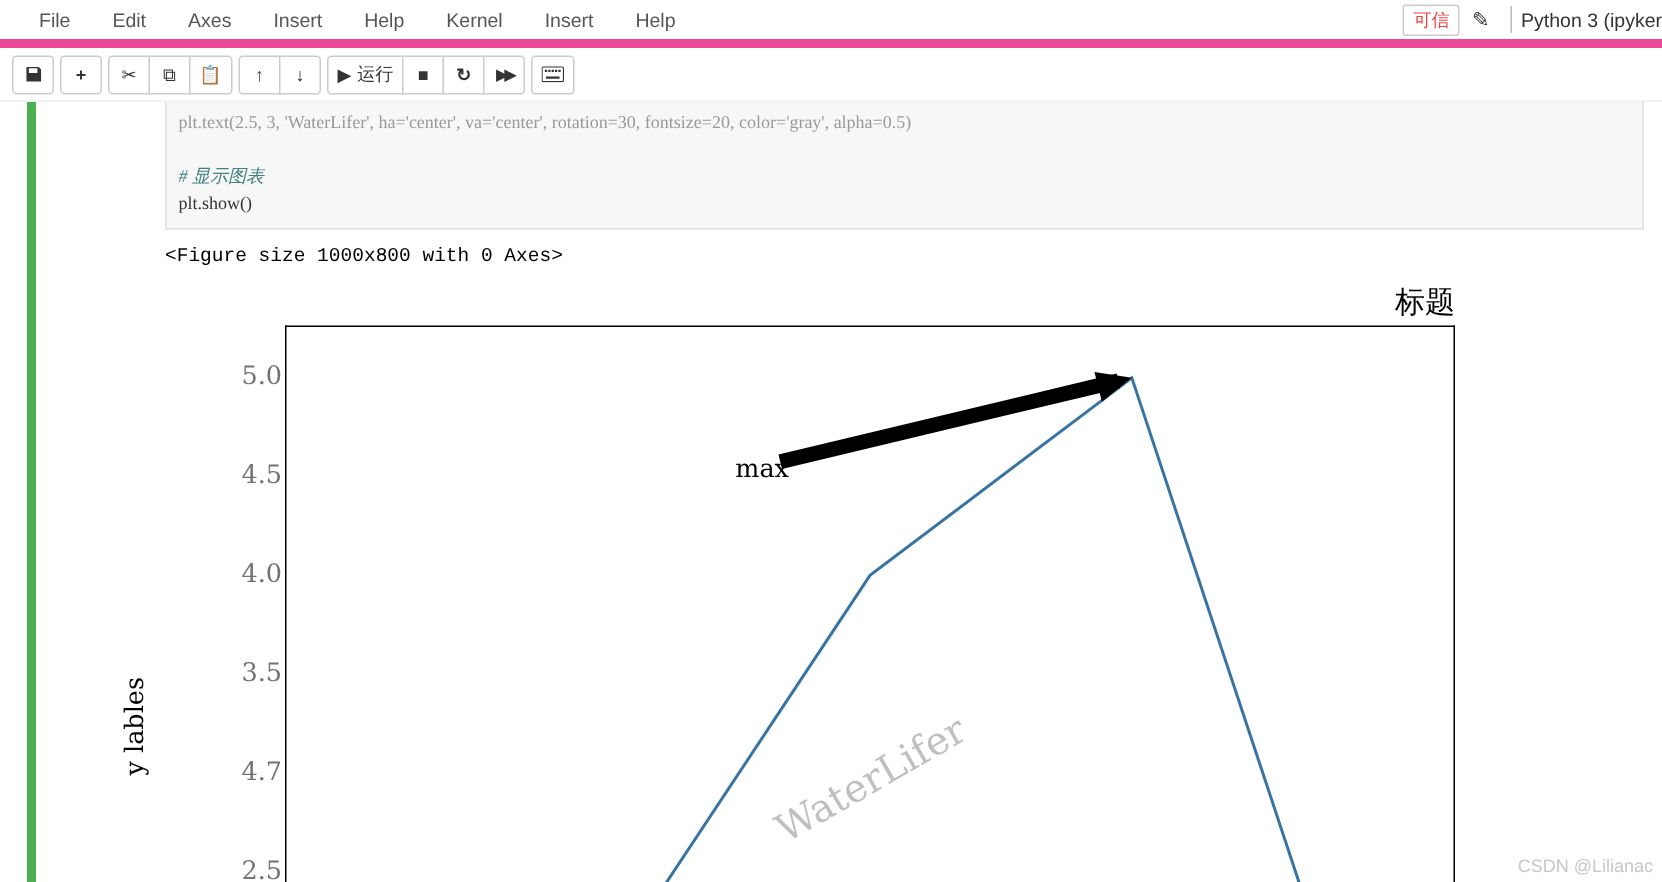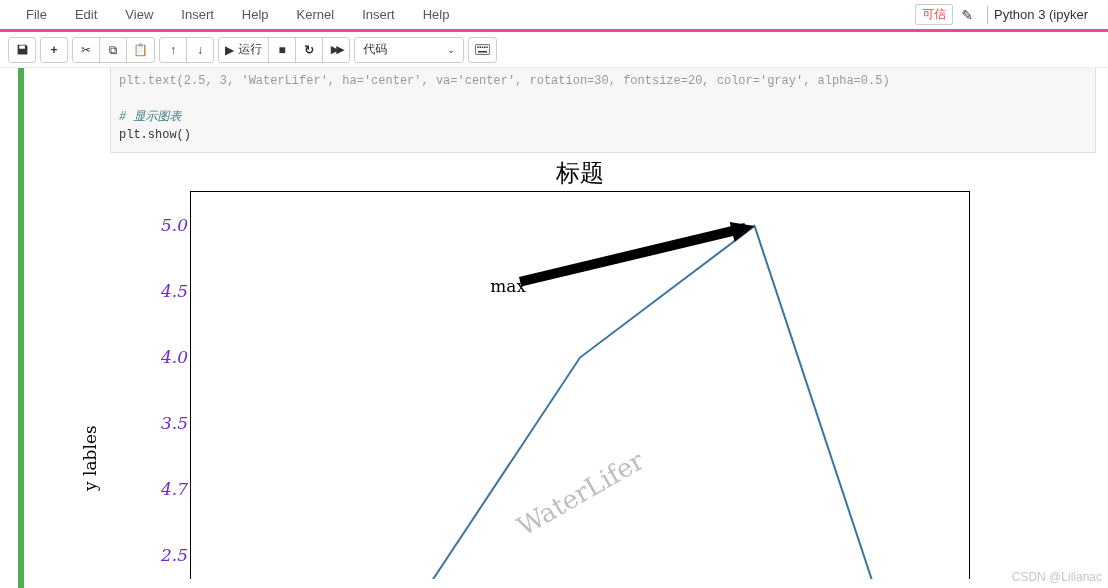--- a/index.html
+++ b/index.html
@@ -11,41 +11,41 @@
     color: #333;
     overflow: hidden;
     width: 1108px;
     height: 588px;
     position: relative;
   }
   .menubar {
     display: flex;
     align-items: center;
     padding: 2px 0 2px 12px;
-    border-bottom: 3px solid #ec4899;
+    border-bottom: 6px solid #ec4899;
     height: 32px;
     position: relative;
   }
   .menubar .menu-item {
     padding: 6px 14px;
     color: #555;
     cursor: pointer;
   }
   .menubar .spacer { flex: 1; }
   .trust-badge {
     border: 1px solid #ccc;
     padding: 1px 6px;
     border-radius: 2px;
     color: #ef4444;
     font-size: 12px;
     margin-right: 8px;
   }
   .pencil { color: #333; margin-right: 8px; font-size: 14px;}
   .divider { width:1px; height:18px; background:#bbb; margin: 0 6px; }
-  .kernel-name { color: #333; padding-right: 20px; }
+  .kernel-name { color: #333; padding-right: 0; }
   .toolbar {
     display:flex;
     align-items:center;
     padding: 4px 8px;
     border-bottom: 1px solid #eee;
     gap: 4px;
     height: 36px;
   }
   .btn {
     border: 1px solid #ccc;
@@ -89,67 +89,66 @@
     width: 6px;
     height: 520px;
     background: #4caf50;
   }
   .code-cell {
     margin-left: 110px;
     margin-right: 12px;
     background: #f7f7f7;
     border: 1px solid #e0e0e0;
     border-top: none;
-    font-family: Liberation Mono, monospace;
+    font-family: Liberation Serif, serif;
     font-size: 12px;
     padding: 4px 8px 8px 8px;
     line-height: 1.5;
     white-space: pre;
     overflow: hidden;
   }
   .code-cell .comment { color:#408080; font-style:italic;}
   .code-cell .light { color:#999;}
   .output-text {
     margin-left: 110px;
     font-family: "SimSun","Courier New", monospace;
     font-size: 13px;
     padding: 10px 0 6px 0;
     color:#000;
   }
   .chart-wrap {
     margin-left: 110px;
     position: relative;
   }
   .chart-title {
-    text-align: center;
+    text-align: right;
     font-family: "SimSun", serif;
-    font-size: 24px;
+    font-size: 20px;
     color: #000;
     width: 780px;
     margin-left: 80px;
     padding: 4px 0 2px 0;
   }
   .plot-box {
     position: relative;
     margin-left: 80px;
     border: 1px solid #000;
     border-bottom: none;
     width: 780px;
     height: 388px;
     overflow: hidden;
   }
   .ytick {
     position:absolute;
     left: 38px;
     font-family: "DejaVu Serif", serif;
     font-size: 17px;
-    color: #6d28d9;
+    color: #737373;
     width: 40px;
     text-align: right;
-    font-style: italic;
   }
   .ylabel {
     position:absolute;
     left: -30px;
     top: 300px;
     transform: rotate(-90deg);
     transform-origin: left top;
     font-family: "DejaVu Serif", serif;
     font-size: 17px;
     color:#000;
@@ -163,21 +162,21 @@
     margin-top: 43px;
   }
   svg.plot-svg { position:absolute; inset:0; width:100%; height:100%; }
 </style>
 </head>
 <body>
 
 <div class="menubar">
   <div class="menu-item">File</div>
   <div class="menu-item">Edit</div>
-  <div class="menu-item">View</div>
+  <div class="menu-item">Axes</div>
   <div class="menu-item">Insert</div>
   <div class="menu-item">Help</div>
   <div class="menu-item">Kernel</div>
   <div class="menu-item">Insert</div>
   <div class="menu-item">Help</div>
   <div class="spacer"></div>
   <div class="trust-badge">可信</div>
   <div class="pencil">✎</div>
   <div class="divider"></div>
   <div class="kernel-name">Python 3 (ipyker</div>
@@ -219,24 +218,20 @@
     <div class="btn">
         <span>■</span>
       </div>
     <div class="btn">
         <span style="font-weight:bold">↻</span>
       </div>
     <div class="btn">
         <span style="letter-spacing:-3px;font-size:11px">▶▶</span>
       </div>
   </div>
-  <div class="select">
-    <span>代码</span>
-    <span class="caret">⌄</span>
-  </div>
   <div class="btn">
     <svg width="15" height="11" viewBox="0 0 20 14">
         <rect x="0.5" y="0.5" width="19" height="13" rx="1" fill="none" stroke="#333"></rect>
         <rect x="3" y="3" width="2" height="2" fill="#333"></rect>
         <rect x="6" y="3" width="2" height="2" fill="#333"></rect>
         <rect x="9" y="3" width="2" height="2" fill="#333"></rect>
         <rect x="12" y="3" width="2" height="2" fill="#333"></rect>
         <rect x="15" y="3" width="2" height="2" fill="#333"></rect>
         <rect x="4" y="9" width="12" height="2" fill="#333"></rect>
       </svg>
@@ -244,20 +239,21 @@
 </div>
 
 <div class="nb-area">
   <div class="green-bar"></div>
 
   <div class="code-cell"><span class="light"><span>plt.text(</span><span>2.5</span><span>, </span><span>3</span><span>, </span><span>'WaterLifer'</span><span>, ha=</span><span>'center'</span><span>, va=</span><span>'center'</span><span>, rotation=</span><span>30</span><span>, fontsize=</span><span>20</span><span>, color=</span><span>'gray'</span><span>, alpha=</span><span>0.5</span><span>)</span></span>
 
 <span class="comment"># 显示图表</span>
 <span>plt.show()</span></div>
 
+  <div class="output-text">&lt;Figure size 1000x800 with 0 Axes&gt;</div>
 
   <div class="chart-wrap">
     <div class="chart-title">标题</div>
     <div style="position:relative;">
       <div class="ylabel">y lables</div>
       <div class="ytick" style="top:24px">5.0</div>
       <div class="ytick" style="top:90px">4.5</div>
       <div class="ytick" style="top:156px">4.0</div>
       <div class="ytick" style="top:222px">3.5</div>
       <div class="ytick" style="top:288px">4.7</div>

